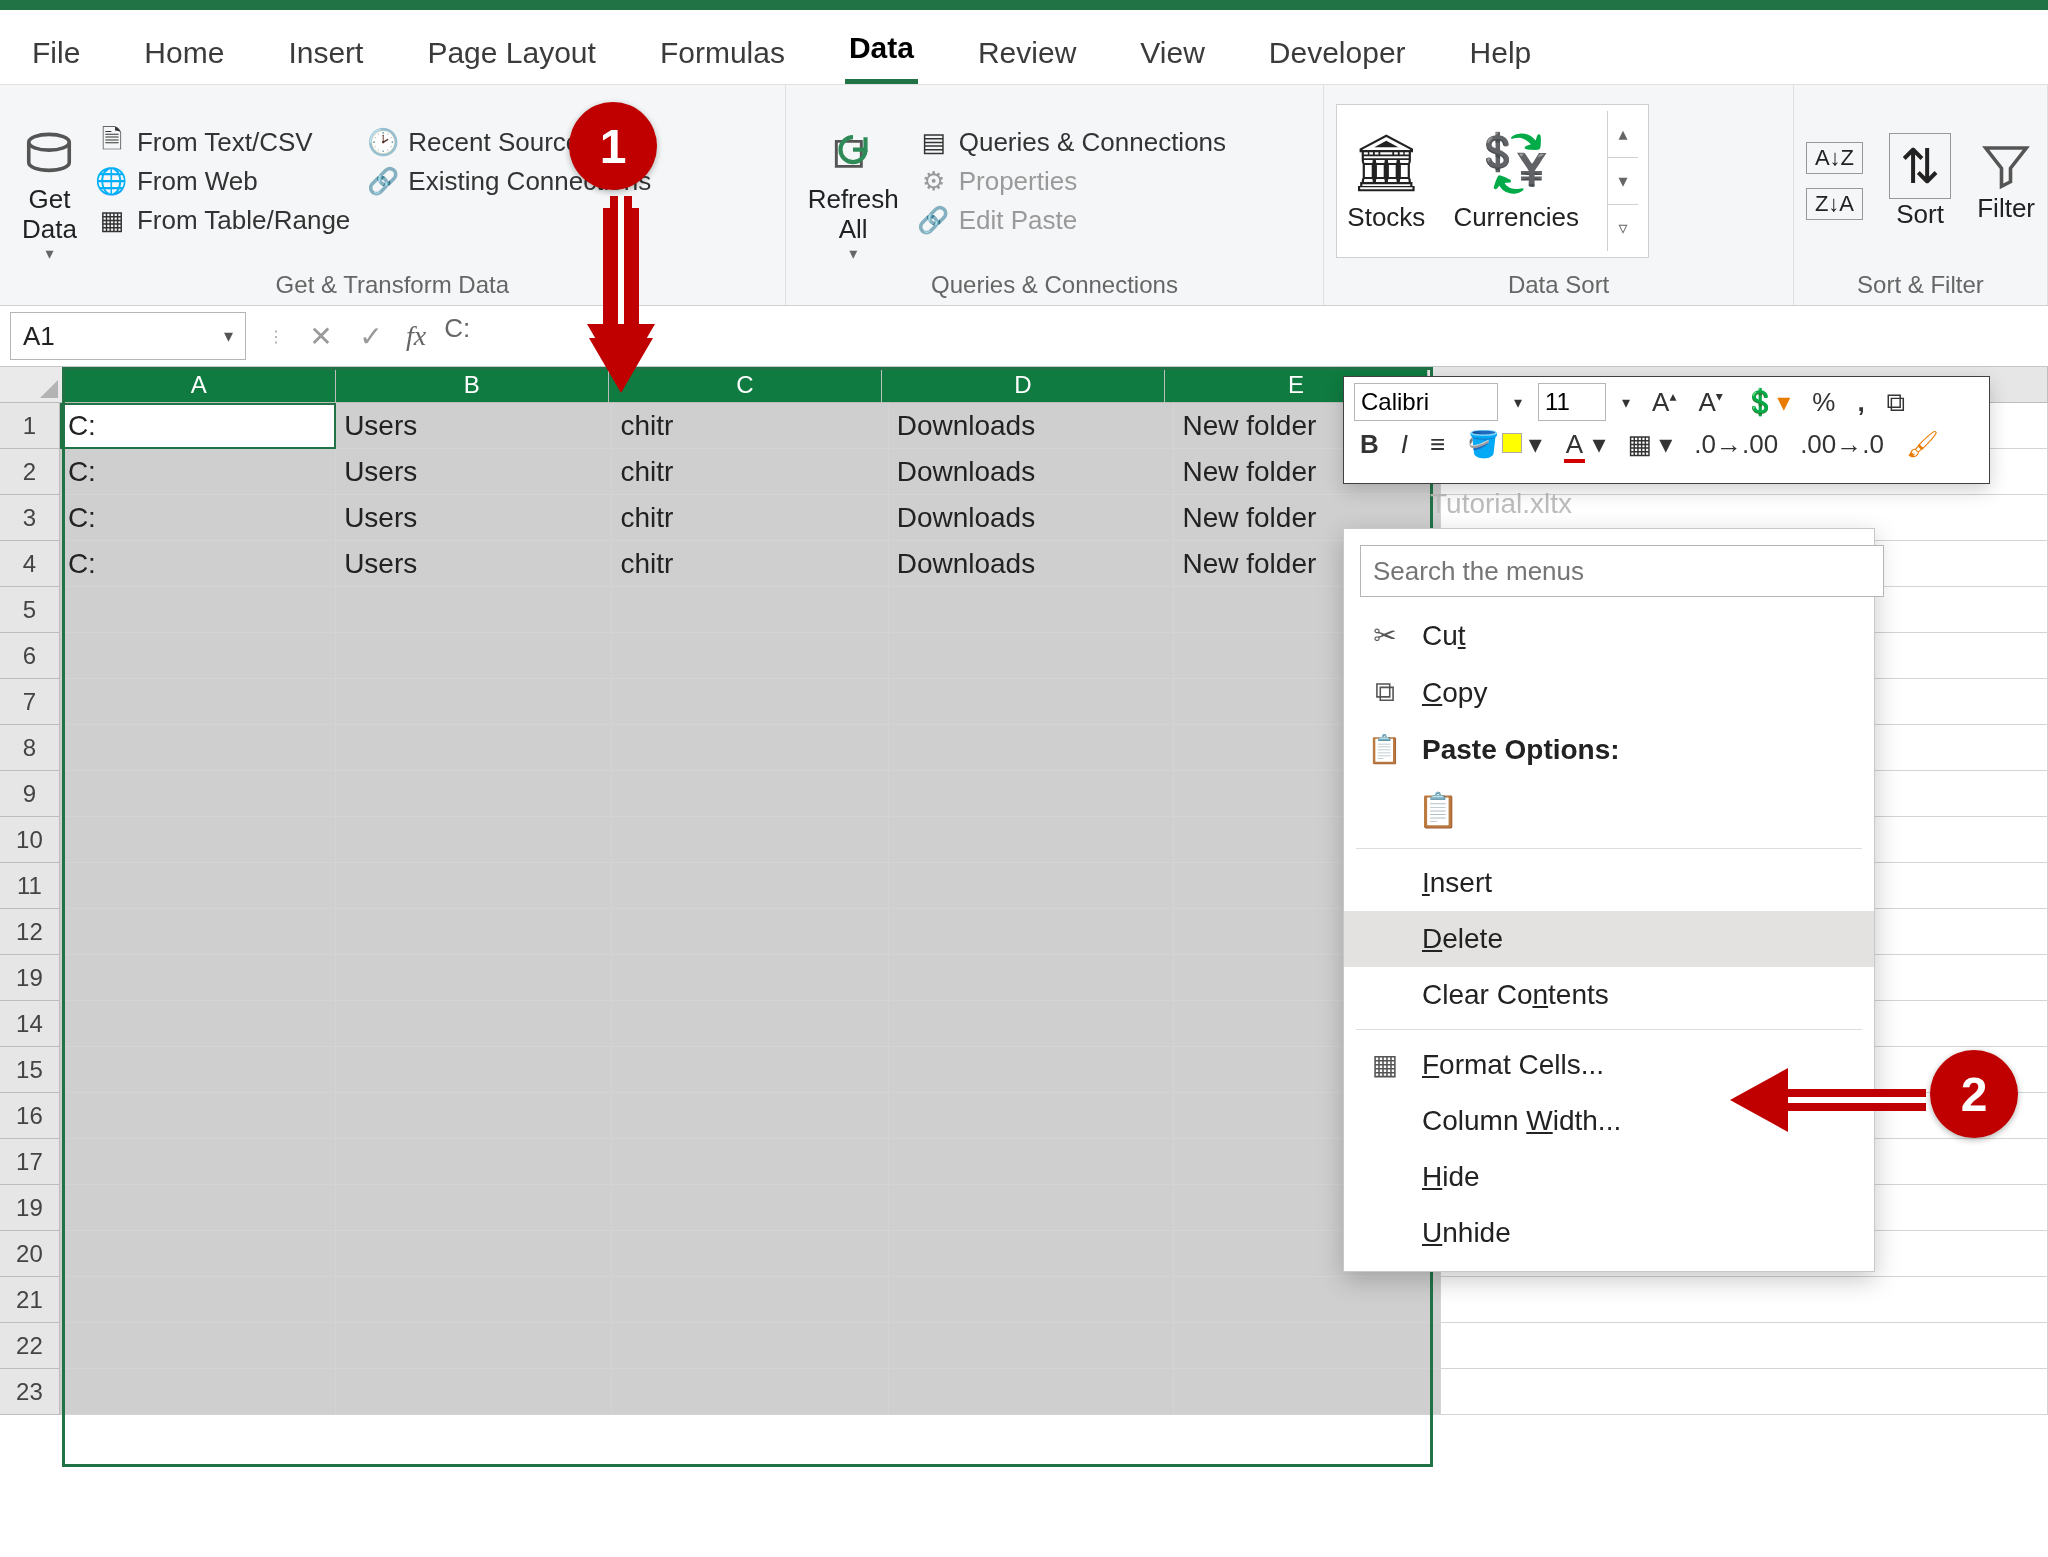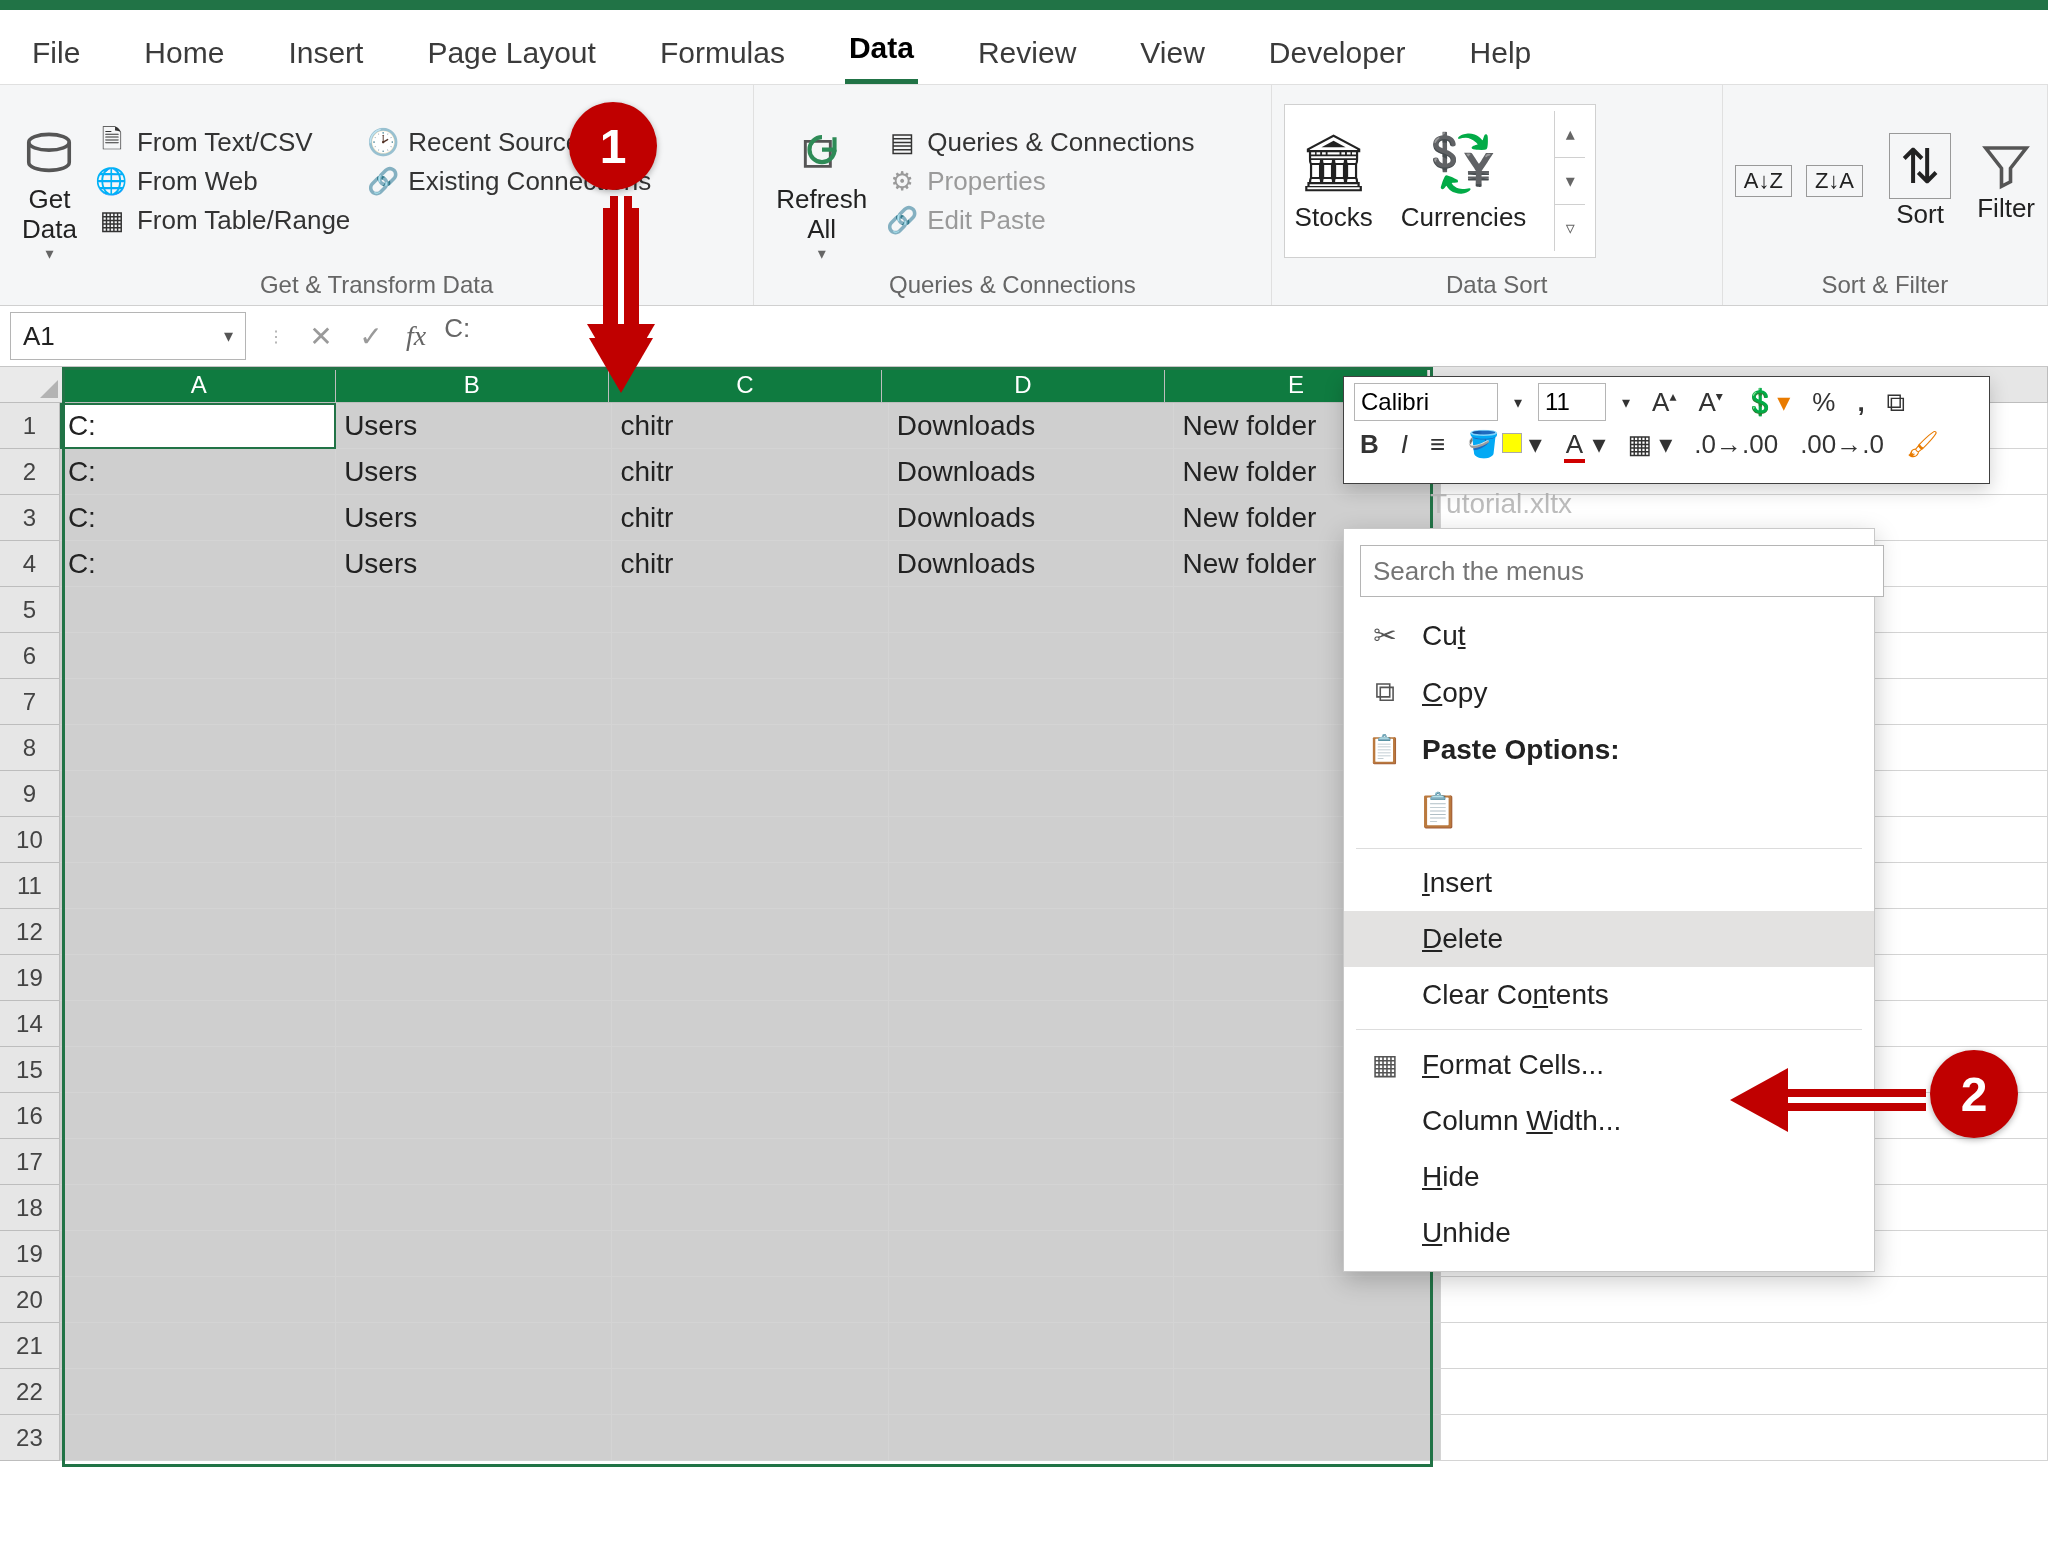--- a/index.html
+++ b/index.html
@@ -37,21 +37,21 @@
   .small-list{display:flex;flex-direction:column;gap:8px;justify-content:center;}
   .small-item{display:flex;align-items:center;gap:10px;font-size:26px;cursor:pointer;color:#333;}
   .small-item.disabled{color:var(--text-disabled);}
   .small-item .ico{width:30px;height:30px;display:flex;align-items:center;justify-content:center;font-size:26px;}
   .gallery{display:flex;align-items:center;gap:28px;border:1px solid #d0d0d0;padding:6px 10px;background:#fff;height:140px;}
   .gallery-item{display:flex;flex-direction:column;align-items:center;gap:6px;font-size:26px;cursor:pointer;}
   .gallery-item .gico{font-size:56px;}
   .gallery-nav{display:flex;flex-direction:column;border-left:1px solid #d0d0d0;height:100%;}
   .gallery-nav span{width:30px;flex:1;display:flex;align-items:center;justify-content:center;color:#666;font-size:18px;border-bottom:1px solid #d0d0d0;cursor:pointer;}
   .gallery-nav span:last-child{border-bottom:none;}
-  .sort-icons{display:flex;flex-direction:row;gap:14px;font-size:30px;}
+  .sort-icons{display:flex;flex-direction:column;gap:14px;font-size:30px;}
   .sort-big{display:flex;flex-direction:column;align-items:center;font-size:26px;}
   .sort-big .sico{font-size:48px;border:1px solid #999;padding:4px 10px;}
 
   
   .formula-bar{display:flex;align-items:center;height:60px;border-bottom:1px solid #c6c6c6;background:#fff;}
   .name-box{width:210px;height:46px;border:1px solid #b5b5b5;margin:0 10px;display:flex;align-items:center;padding:0 12px;font-size:26px;justify-content:space-between;}
   .name-box .dd{color:#555;font-size:18px;}
   .fb-splitter{width:40px;text-align:center;color:#aaa;}
   .fb-btn{width:50px;text-align:center;font-size:28px;color:#9a9a9a;}
   .fx{font-style:italic;font-family:"Times New Roman",serif;font-size:28px;color:#666;margin:0 10px;}
@@ -409,29 +409,20 @@
         <div class="row-h">16</div>
         <div class="cell cA"></div>
         <div class="cell cB"></div>
         <div class="cell cC"></div>
         <div class="cell cD"></div>
         <div class="cell cE"></div>
         <div class="cell cRest" style="background:#fff;"></div>
       </div>
       <div class="row">
         <div class="row-h">17</div>
-        <div class="cell cA"></div>
-        <div class="cell cB"></div>
-        <div class="cell cC"></div>
-        <div class="cell cD"></div>
-        <div class="cell cE"></div>
-        <div class="cell cRest" style="background:#fff;"></div>
-      </div>
-      <div class="row">
-        <div class="row-h">18</div>
         <div class="cell cA"></div>
         <div class="cell cB"></div>
         <div class="cell cC"></div>
         <div class="cell cD"></div>
         <div class="cell cE"></div>
         <div class="cell cRest" style="background:#fff;"></div>
       </div>
       <div class="row">
         <div class="row-h">19</div>
         <div class="cell cA"></div>

